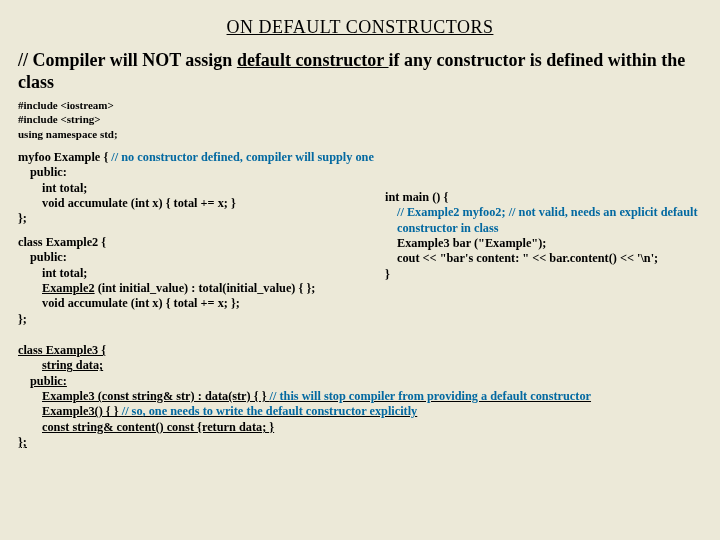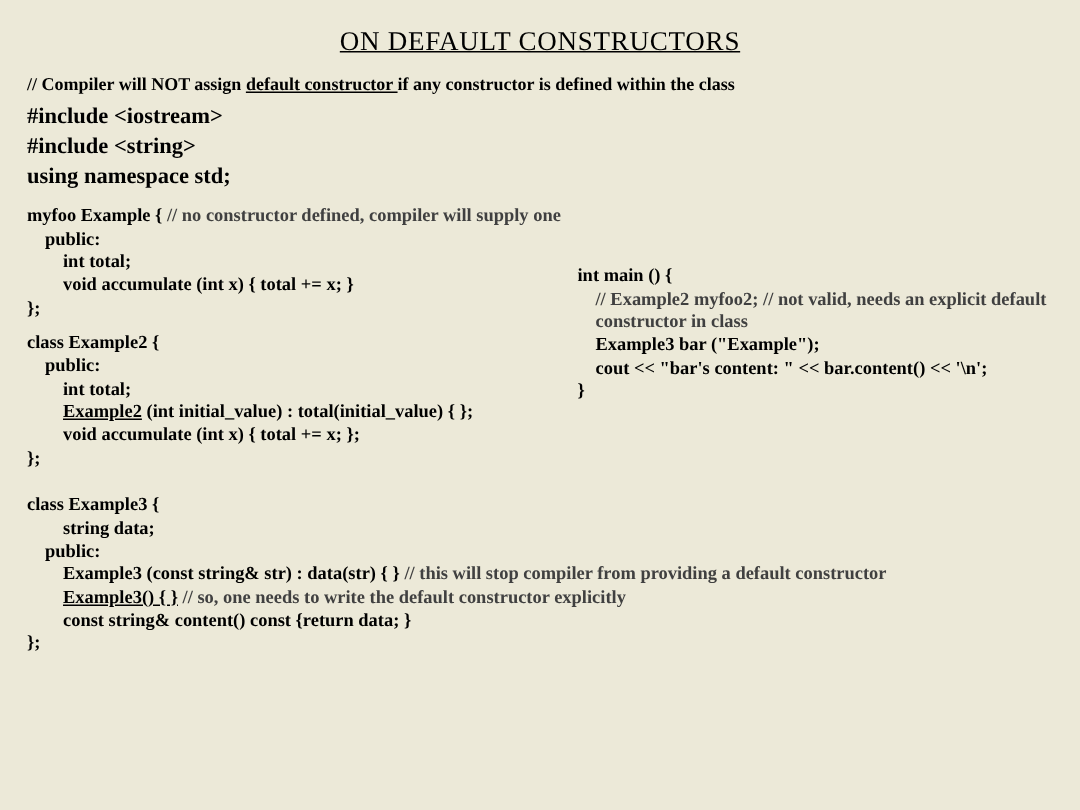--- a/index.html
+++ b/index.html
@@ -15,50 +15,50 @@
     line-height: 1.25;
   }
   .title {
     text-align: center;
     font-size: 18px;
     margin: 6px 0 10px 0;
     letter-spacing: 0.5px;
     text-decoration: underline;
   }
   .subtitle {
-    font-size: 12px;
+    font-size: 18px;
     font-weight: bold;
     margin-bottom: 4px;
   }
   .subtitle .u { text-decoration: underline; }
   .includes {
-    font-size: 15px;
+    font-size: 11px;
     font-weight: bold;
     margin-bottom: 8px;
     line-height: 1.35;
   }
   .code-area {
     font-size: 12.3px;
     font-weight: bold;
     position: relative;
   }
   .left-col {
     width: 340px;
   }
   .block { margin-bottom: 8px; }
   .indent1 { padding-left: 12px; }
   .indent2 { padding-left: 24px; }
-  .green { color: #404040; }
+  .green { color: #0369a1; }
   .right-col {
     position: absolute;
     left: 367px;
     top: 40px;
     width: 340px;
   }
-  .ex3-block { margin-top: 16px; }
+  .ex3-block { margin-top: 16px; text-decoration: underline; }
   .nowrap { white-space: nowrap; }
 </style>
 </head>
 <body>
 
 <div class="title">ON DEFAULT CONSTRUCTORS</div>
 
 <div class="subtitle">
   <span>// Compiler will NOT assign </span><span class="u">default constructor </span><span>if any constructor is defined within the class</span>
 </div>

